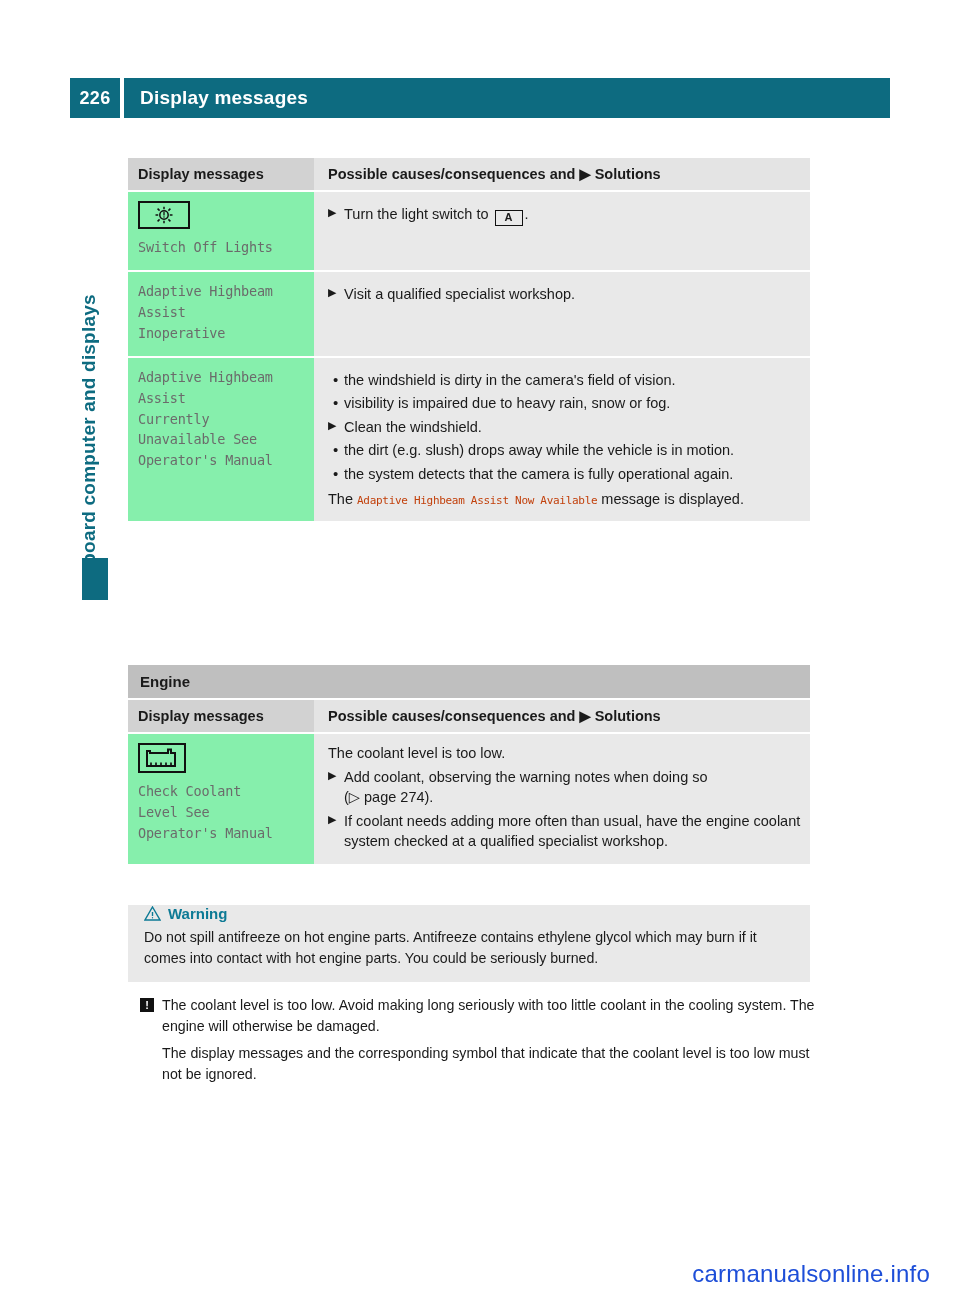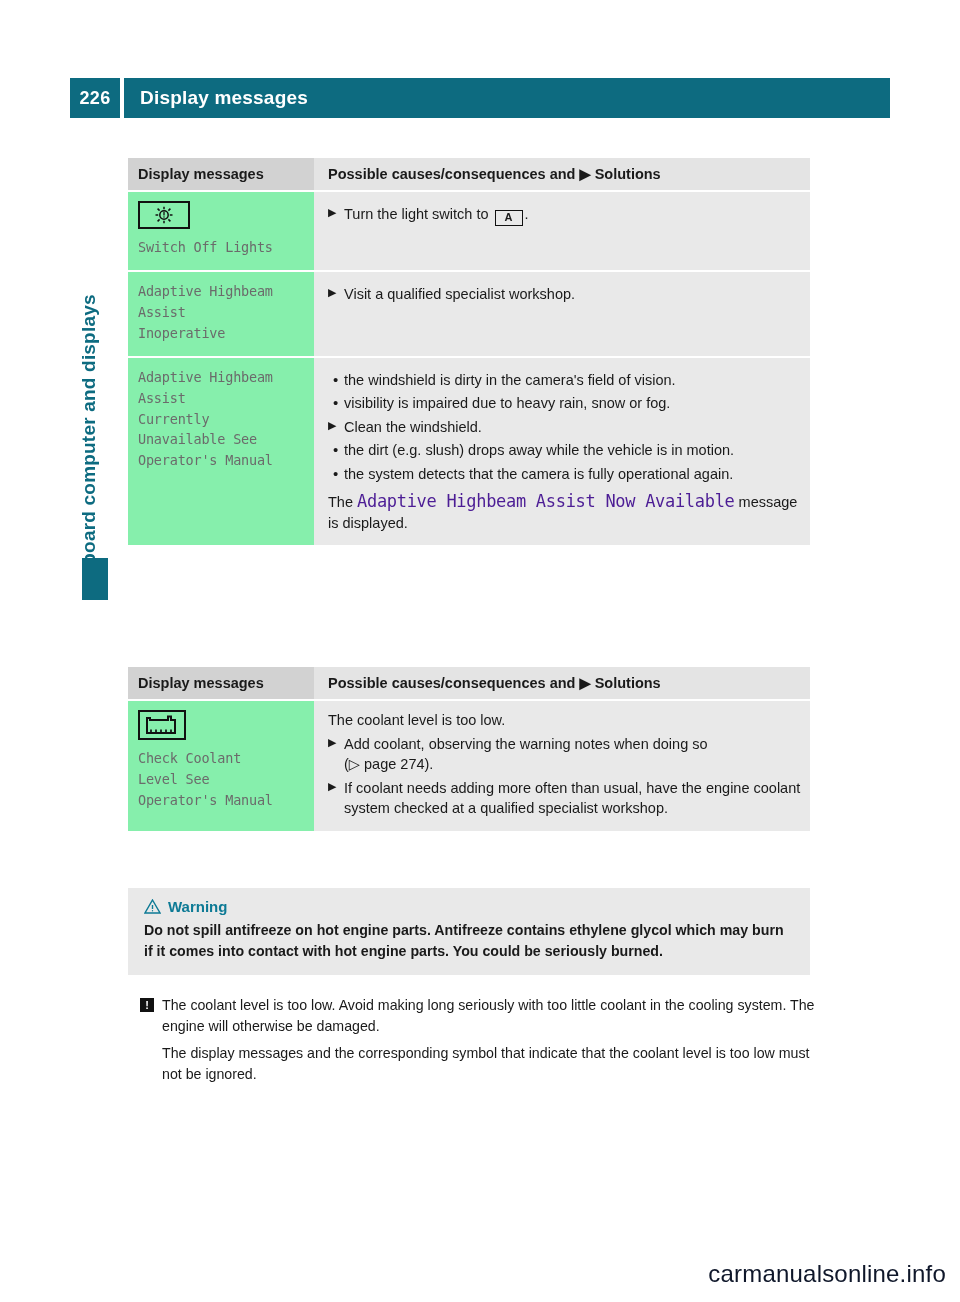--- a/index.html
+++ b/index.html
@@ -101,22 +101,22 @@
   .dmsg {
     font-family:"DejaVu Sans Mono", monospace;
     font-size:13.5px;
     color:#6b6b6b;
     line-height:1.55;
     white-space:pre-line;
     letter-spacing:-0.2px;
   }
   .dmsg-inline {
     font-family:"DejaVu Sans Mono", monospace;
-    font-size:17px;
-    color:#4c1d95;
+    font-size:11px;
+    color:#c2410c;
     letter-spacing:-0.3px;
   }
 
   .body-txt {
     font-size:14.5px;
     line-height:1.42;
     color:#1a1a1a;
   }
 
   
@@ -176,31 +176,32 @@
     margin:0 2px;
     line-height:1;
   }
 
   
   .warnbox {
     position:absolute;
     left:128px;
     width:682px;
     background:#e9e9e9;
-    padding:10px 16px 14px 16px;
+    padding:0 16px 14px 16px;
+    margin-top:17px;
   }
   .warn-head {
     display:flex; align-items:center;
     color:#0d7a95;
     font-weight:bold;
     font-size:15px;
     margin-bottom:5px;
   }
   .warn-head .wicon { margin-right:7px; display:flex; }
-  .warn-body { font-size:14.2px; line-height:1.45; color:#1a1a1a;font-weight:bold; }
+  .warn-body { font-size:14.2px; line-height:1.45; color:#1a1a1a; }
 
   
   .notebox {
     position:absolute;
     left:140px;
     width:680px;
   }
   .note-row { display:flex; align-items:flex-start; }
   .note-mark {
     flex:none;
@@ -211,22 +212,22 @@
     margin-right:8px; margin-top:3px;
     line-height:1;
   }
   .note-txt { flex:1; font-size:14.2px; line-height:1.45; }
   .note-txt p { margin:0 0 7px 0; }
   .note-txt p:last-child { margin-bottom:0; }
 
   
   .footer {
     position:absolute;
-    right:14px; bottom:14px;
-    color:#0f172a;
+    right:30px; bottom:14px;
+    color:#1d4ed8;
     font-size:24px;
     letter-spacing:0.2px;
     text-align:right;
   }
 </style>
 </head>
 <body>
 
 <div class="page-header">
   <div class="page-number">226</div>
@@ -319,20 +320,21 @@
         <span class="btxt">the system detects that the camera is fully operational again.</span>
       </div>
 
       <div class="body-txt" style="margin-top:4px;"><span>The </span><span class="dmsg-inline">Adaptive Highbeam Assist Now Available</span><span> message is displayed.</span></div>
     </div>
   </div>
 </div>
 
 <div class="table" style="top:665px;">
 
+  <div class="section-band">Engine</div>
 
   <div class="row hdr" style="border-top:2px solid #ffffff;">
     <div class="col-left">Display messages</div>
     <div class="col-right"><span>Possible causes/consequences and </span><span>▶</span><span> Solutions</span></div>
   </div>
 
   <div class="row">
     <div class="col-left">
       <div class="icon-coolant">
         <svg width="36" height="22" viewBox="0 0 36 22">

